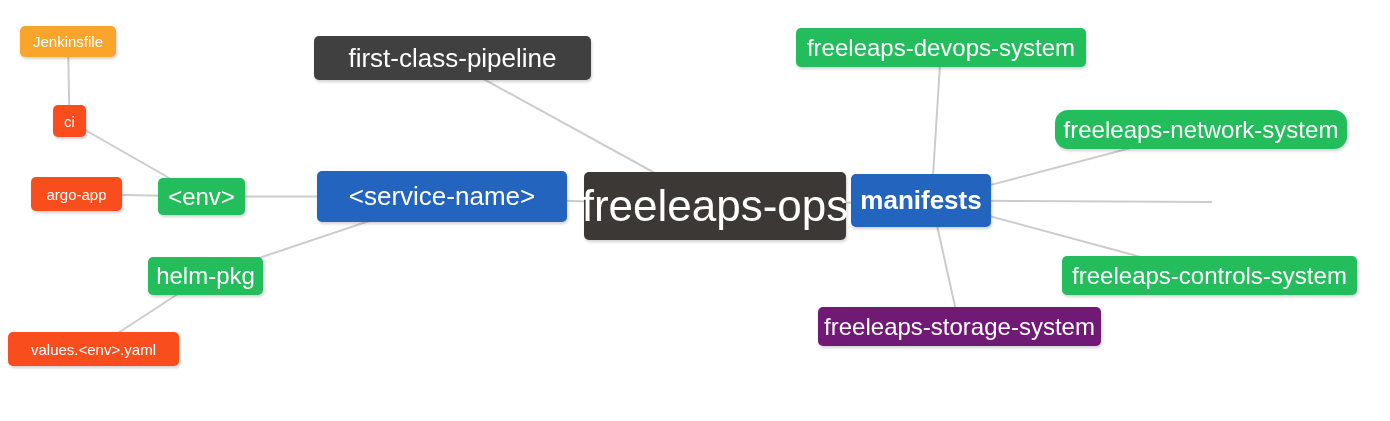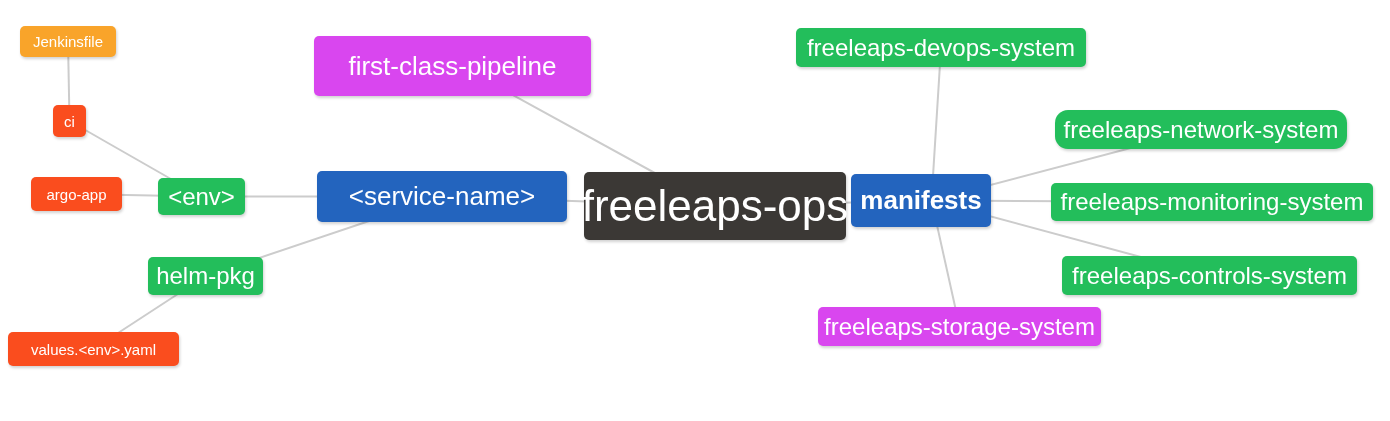--- a/index.html
+++ b/index.html
@@ -42,27 +42,26 @@
       <line x1="69.5" y1="121" x2="68" y2="41.5" stroke="#cccccc" stroke-width="2"></line>
       <line x1="205.5" y1="276" x2="93.5" y2="349" stroke="#cccccc" stroke-width="2"></line>
       <line x1="931.5" y1="200.5" x2="941" y2="47.5" stroke="#cccccc" stroke-width="2"></line>
       <line x1="931.5" y1="200.5" x2="1201" y2="129.5" stroke="#cccccc" stroke-width="2"></line>
       <line x1="931.5" y1="200.5" x2="1212" y2="202" stroke="#cccccc" stroke-width="2"></line>
       <line x1="931.5" y1="200.5" x2="1209.5" y2="275.5" stroke="#cccccc" stroke-width="2"></line>
       <line x1="931.5" y1="200.5" x2="959.5" y2="326.5" stroke="#cccccc" stroke-width="2"></line>
     </svg>
 
 <div class="node root" style="left: 584px; top: 172px; width: 262px; height: 68px; background: rgb(59, 56, 53);">freeleaps-ops</div>
-    <div class="node branch" style="left: 314px; top: 36px; width: 277px; height: 60px; background: #d946ef;">first-class-pipeline</div>
+    <div class="node branch" style="left: 314px; top: 36px; width: 277px; height: 44px; background: #404040;">first-class-pipeline</div>
     <div class="node branch" style="left: 317px; top: 171px; width: 250px; height: 51px; background: rgb(35, 100, 190);">&lt;service-name&gt;</div>
     <div class="node branch" style="left: 851px; top: 174px; width: 140px; height: 53px; background: rgb(35, 100, 190); font-weight: bold;">manifests</div>
     <div class="node mid" style="left: 148px; top: 257px; width: 115px; height: 38px; background: rgb(35, 190, 91);">helm-pkg</div>
     <div class="node mid" style="left: 158px; top: 178px; width: 87px; height: 37px; background: rgb(35, 190, 91);">&lt;env&gt;</div>
     <div class="node small" style="left: 53px; top: 105px; width: 33px; height: 32px; background: rgb(250, 77, 30);">ci</div>
     <div class="node small" style="left: 31px; top: 177px; width: 91px; height: 34px; background: rgb(250, 77, 30);">argo-app</div>
     <div class="node small" style="left: 20px; top: 26px; width: 96px; height: 31px; background: rgb(249, 164, 42);">Jenkinsfile</div>
     <div class="node small" style="left: 8px; top: 332px; width: 171px; height: 34px; background: rgb(250, 77, 30);">values.&lt;env&gt;.yaml</div>
     <div class="node mid" style="left: 796px; top: 28px; width: 290px; height: 39px; background: rgb(35, 190, 91);">freeleaps-devops-system</div>
     <div class="node mid" style="left: 1055px; top: 110px; width: 292px; height: 39px; background: rgb(35, 190, 91); border-radius: 13px;">freeleaps-network-system</div>
-    <div class="node mid" style="left: 1051px; top: 183px; width: 322px; height: 38px; background: rgb(35, 190, 91);">freeleaps-monitoring-system</div>
     <div class="node mid" style="left: 1062px; top: 256px; width: 295px; height: 39px; background: rgb(35, 190, 91);">freeleaps-controls-system</div>
-    <div class="node mid" style="left: 818px; top: 307px; width: 283px; height: 39px; background: #d946ef;">freeleaps-storage-system</div>
+    <div class="node mid" style="left: 818px; top: 307px; width: 283px; height: 39px; background: #701a75;">freeleaps-storage-system</div>
   </div>
 
 </body></html>

